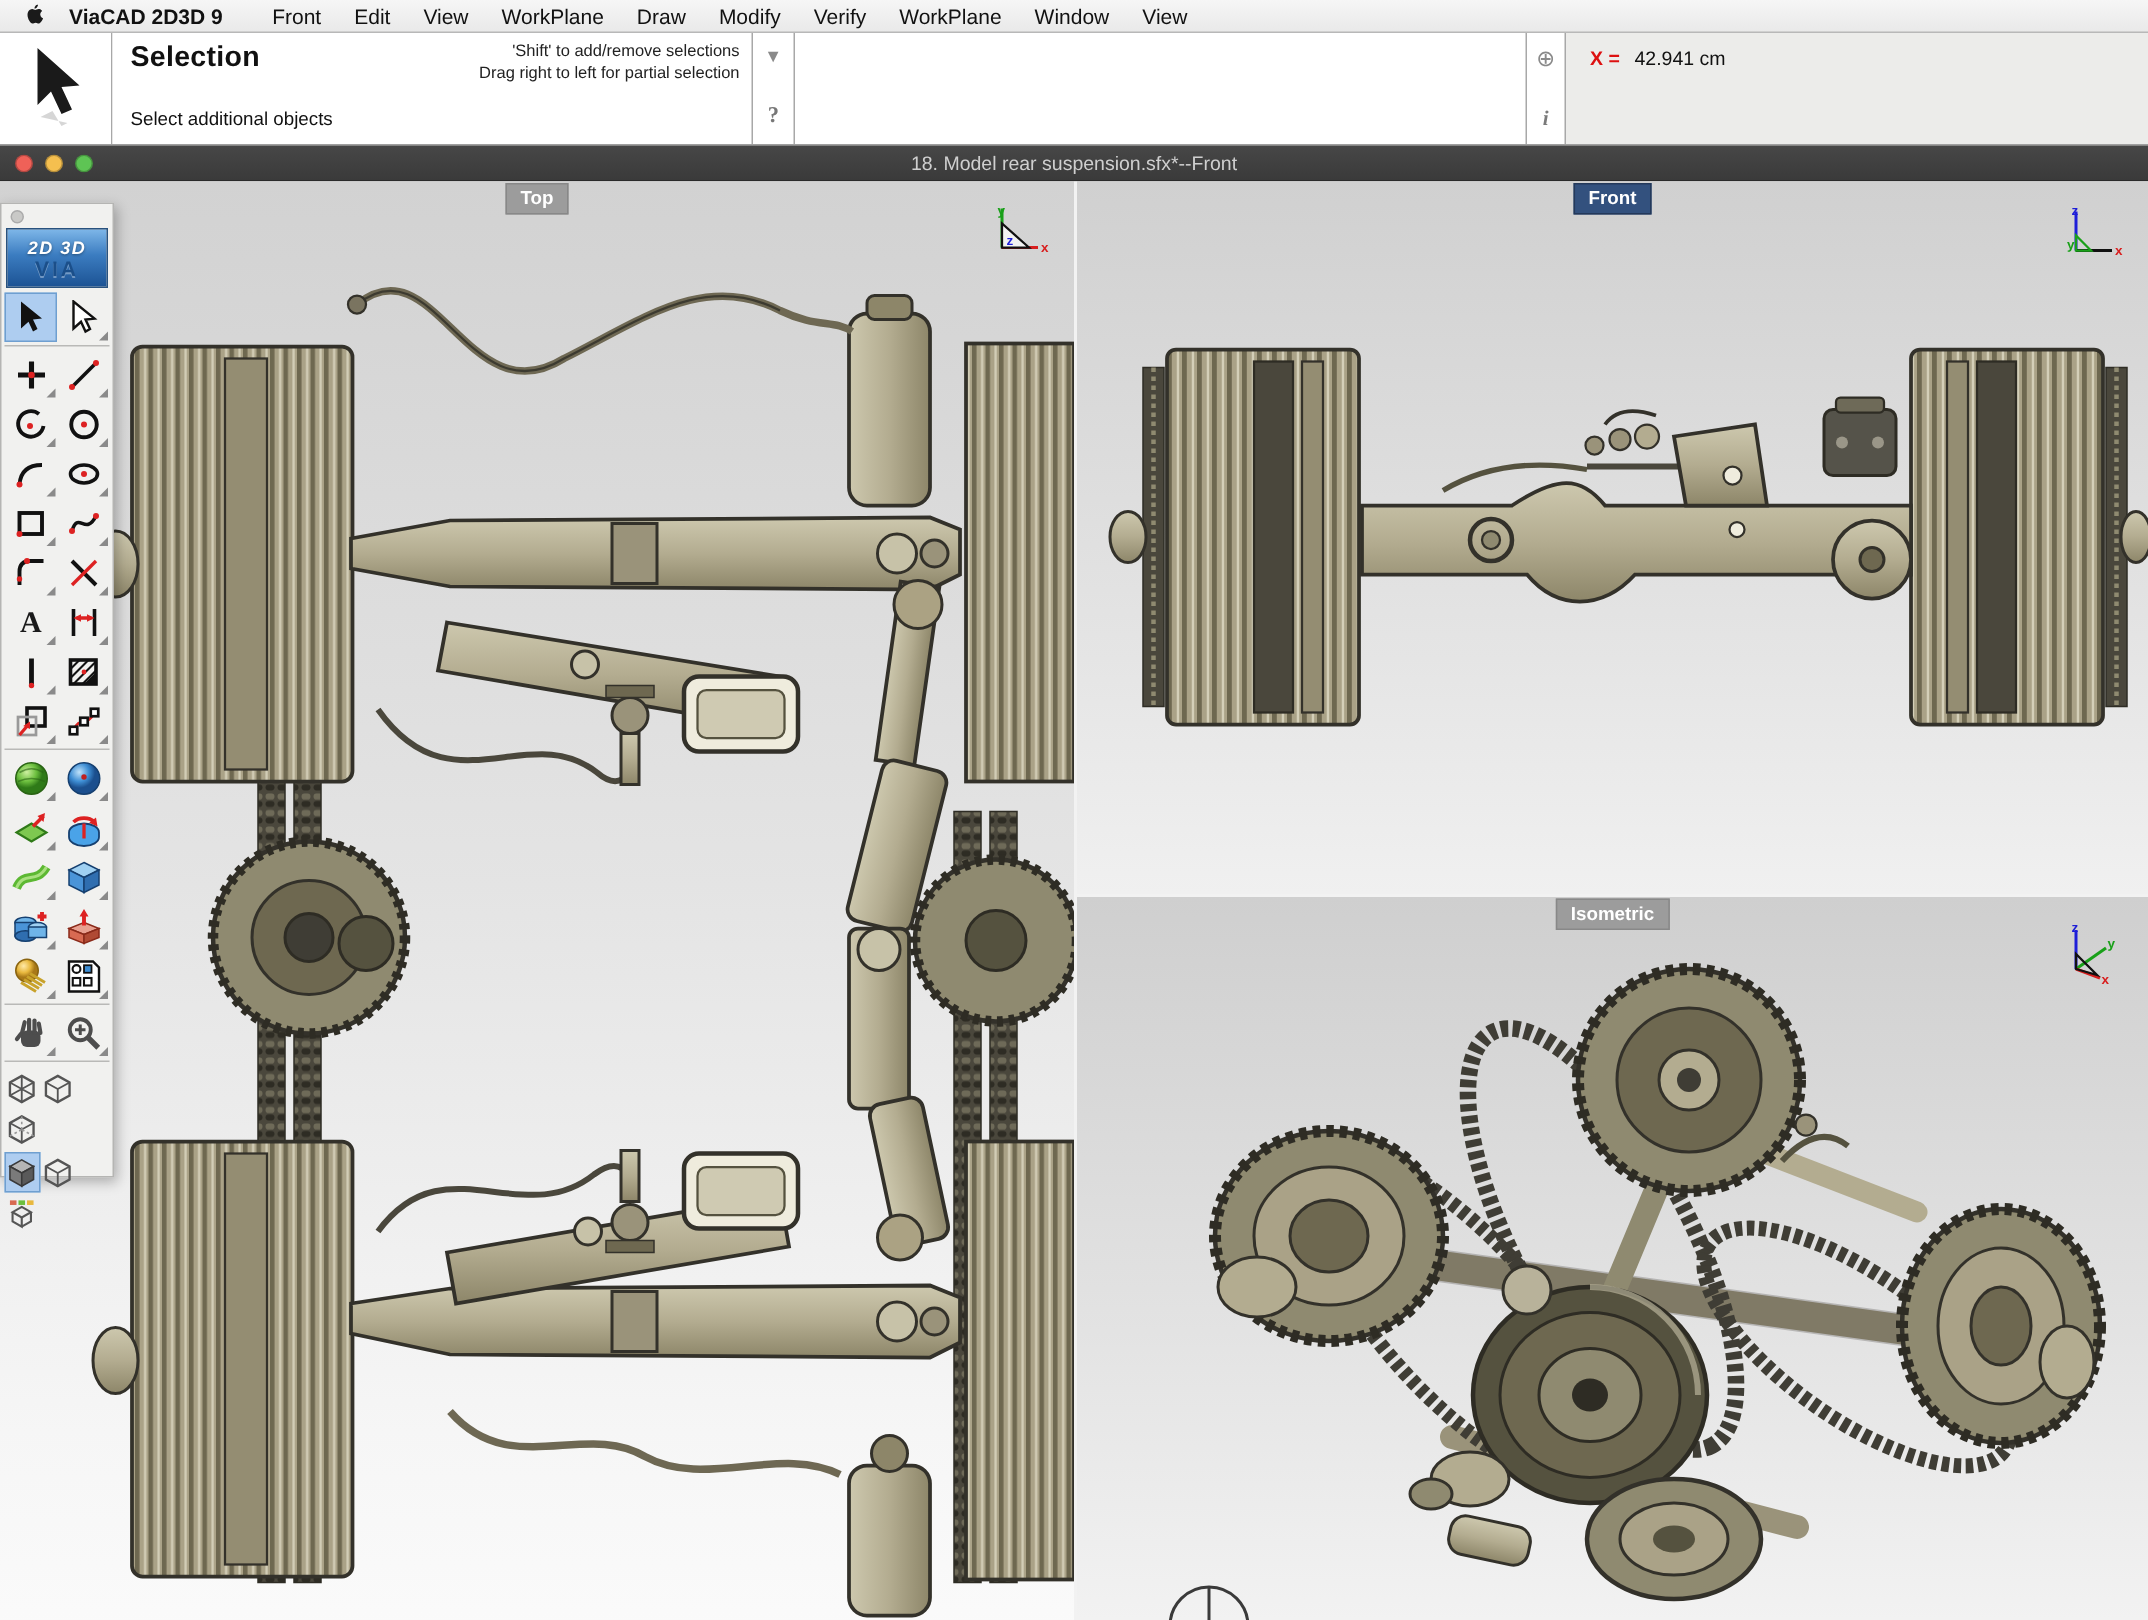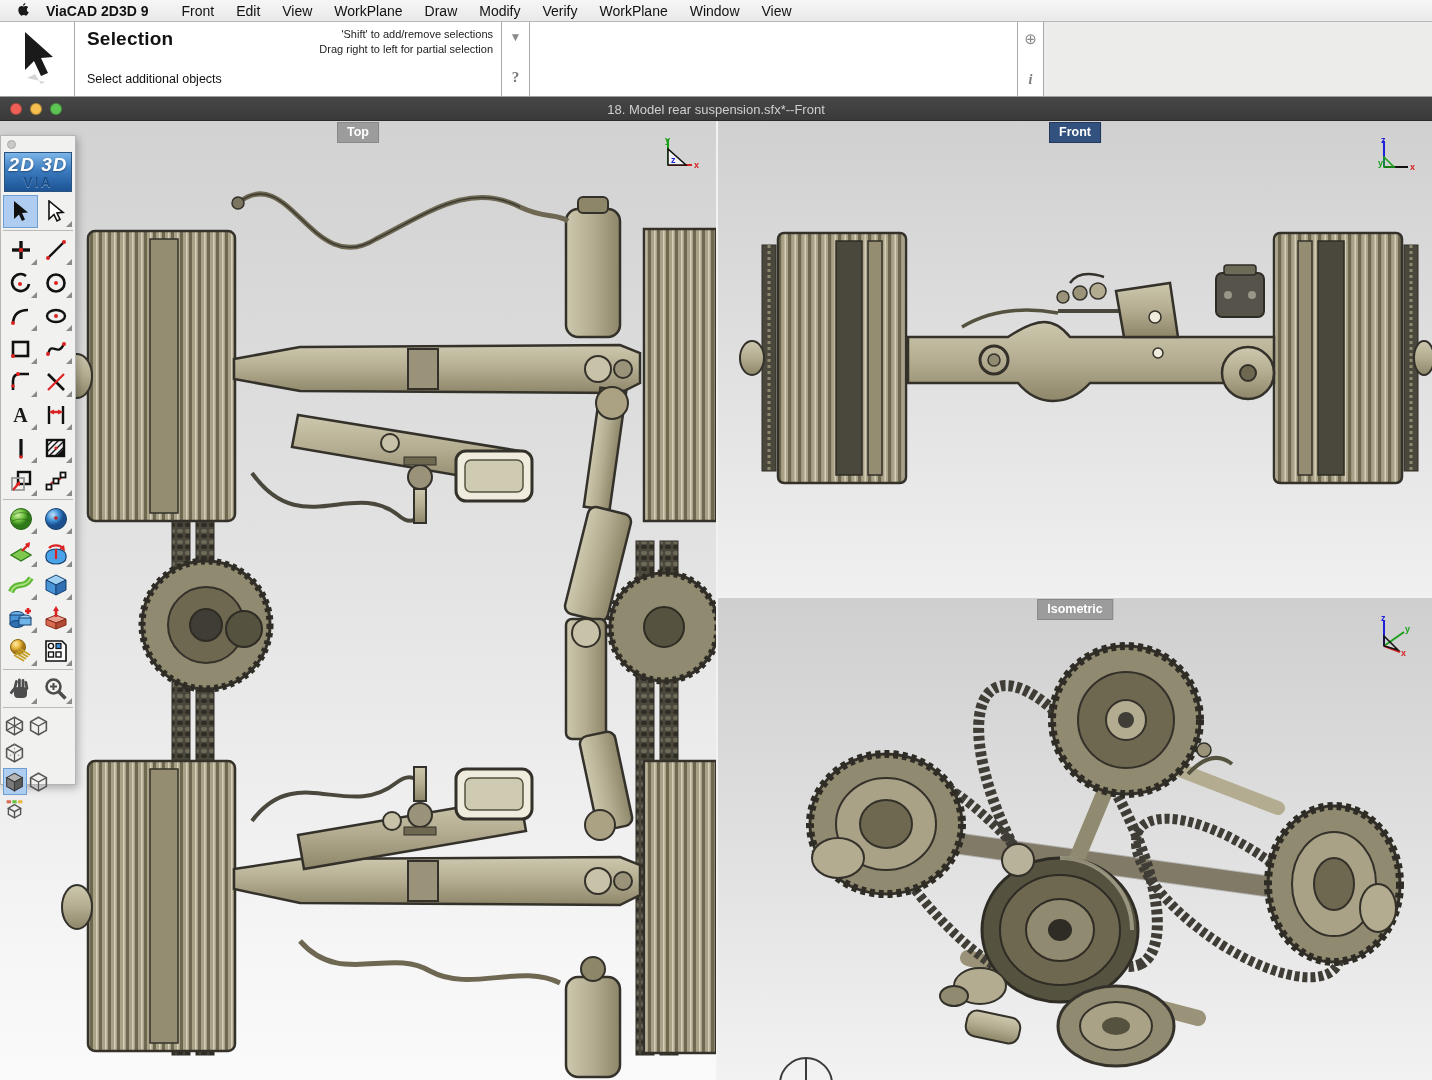--- a/index.html
+++ b/index.html
@@ -71,21 +71,21 @@
   .axis-triad text { font-size:9px; font-weight:bold; font-family:"Liberation Sans",sans-serif; }
 
   
   .palette { position:absolute; left:0; top:14px; width:76px; height:650px;
     background:#f1f1ef; border:1px solid #b5b5b3; box-shadow:2px 3px 8px rgba(0,0,0,.28); }
   .pal-widget { position:absolute; top:4px; left:6px; width:9px; height:9px;
     border-radius:50%; background:#c9c9c7; border:1px solid #ababab; }
   .pal-logo { margin:16px 3px 2px; height:40px; border:1px solid #29527e;
     background:linear-gradient(180deg,#7db6e8 0%,#3b7cc0 45%,#1c5394 100%);
     display:flex; flex-direction:column; align-items:center; justify-content:center; line-height:1; }
-  .pal-logo .l1 { color:#fff; font-weight:bold; font-size:19px; font-style:italic;
+  .pal-logo .l1 { color:#fff; font-weight:bold; font-size:12px; font-style:italic;
     letter-spacing:1px; text-shadow:0 1px 2px rgba(0,0,0,.4); }
   .pal-logo .l2 { color:#1b4f8a; font-weight:bold; font-size:14px; letter-spacing:2px;
     text-shadow:0 1px 0 rgba(255,255,255,.35); margin-top:1px; }
   .pal-grid { display:flex; flex-wrap:wrap; padding:1px 2px; }
   .pal-cell { width:35px; height:33px; display:flex; align-items:center; justify-content:center;
     position:relative; cursor:default; }
   .pal-cell.sel { background:#aecdf0; border:1px solid #6f9fd0; }
   .pal-cell .fly { position:absolute; right:1px; bottom:1px; width:0; height:0;
     border-left:6px solid transparent; border-bottom:6px solid #8a8a8a; }
   .pal-div { width:70px; height:1px; background:#b9b9b7; margin:2px auto; }
@@ -141,20 +141,24 @@
   <div class="tb-box tb-narrow">
     <span class="tri">▼</span>
     <span class="glyph" style="font-weight:bold;font-family:'Liberation Serif',serif;font-size:15px;">?</span>
   </div>
   <div class="tb-box tb-wide"></div>
   <div class="tb-box tb-sideicons">
     <span class="target">⊕</span>
     <span class="info">i</span>
   </div>
   <div class="tb-box tb-coords">
+    <div class="row">
+      <span class="lbl lx"><span>X</span> <span>=</span></span>
+      <span>42.941 cm</span>
+    </div>
   </div>
 </div>
 
 <div class="titlebar">
   <div class="lights">
     <span class="light red"></span>
     <span class="light yellow"></span>
     <span class="light green"></span>
   </div>
   <span class="title">18. Model rear suspension.sfx*--Front</span>

